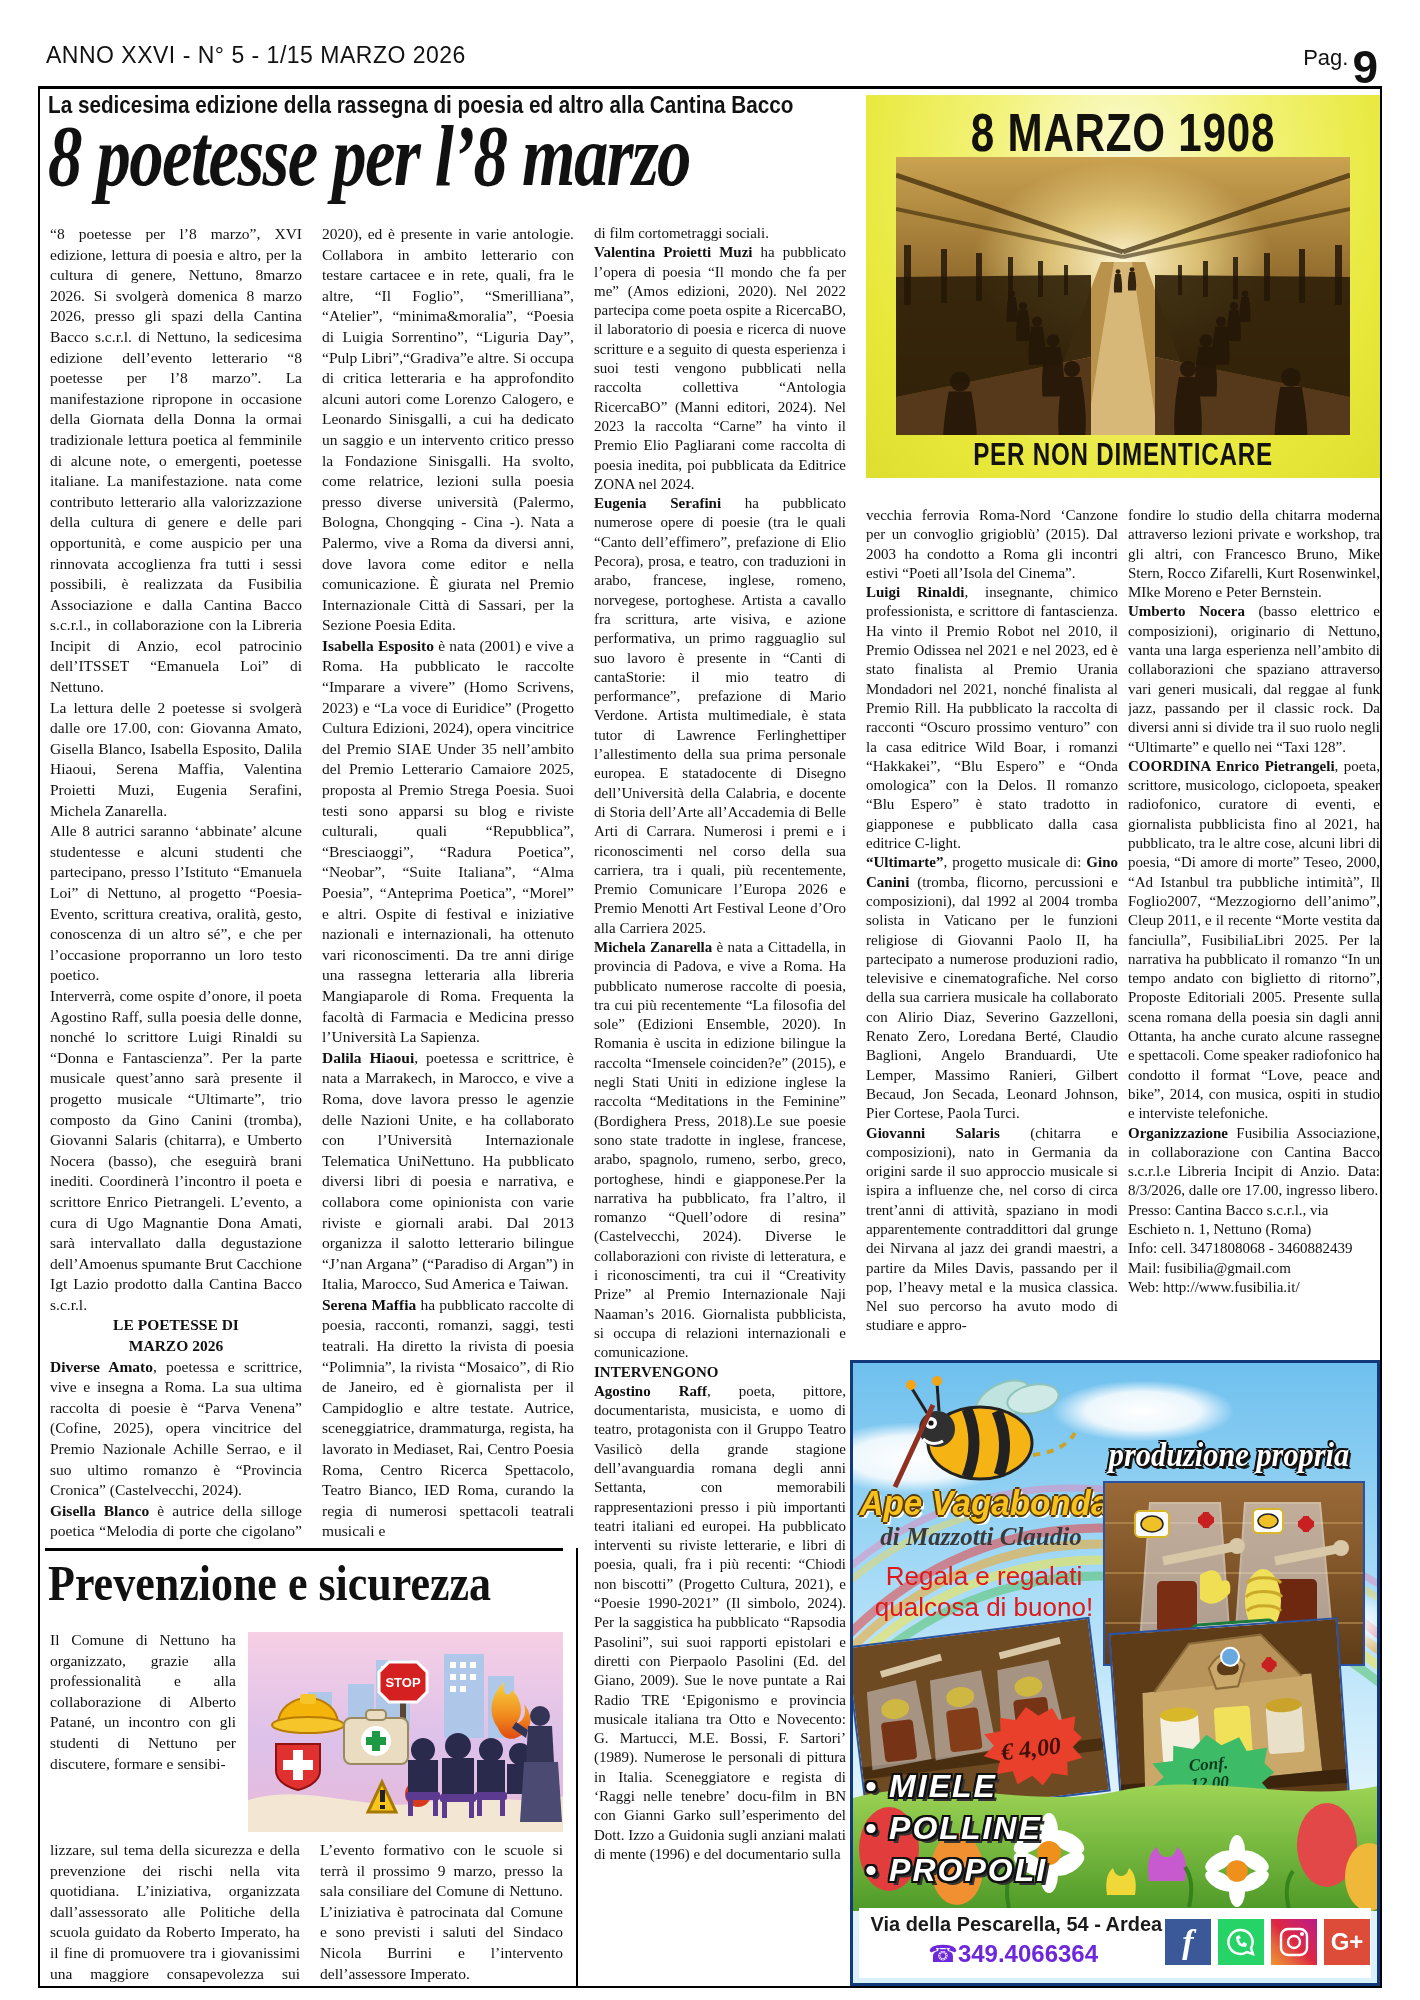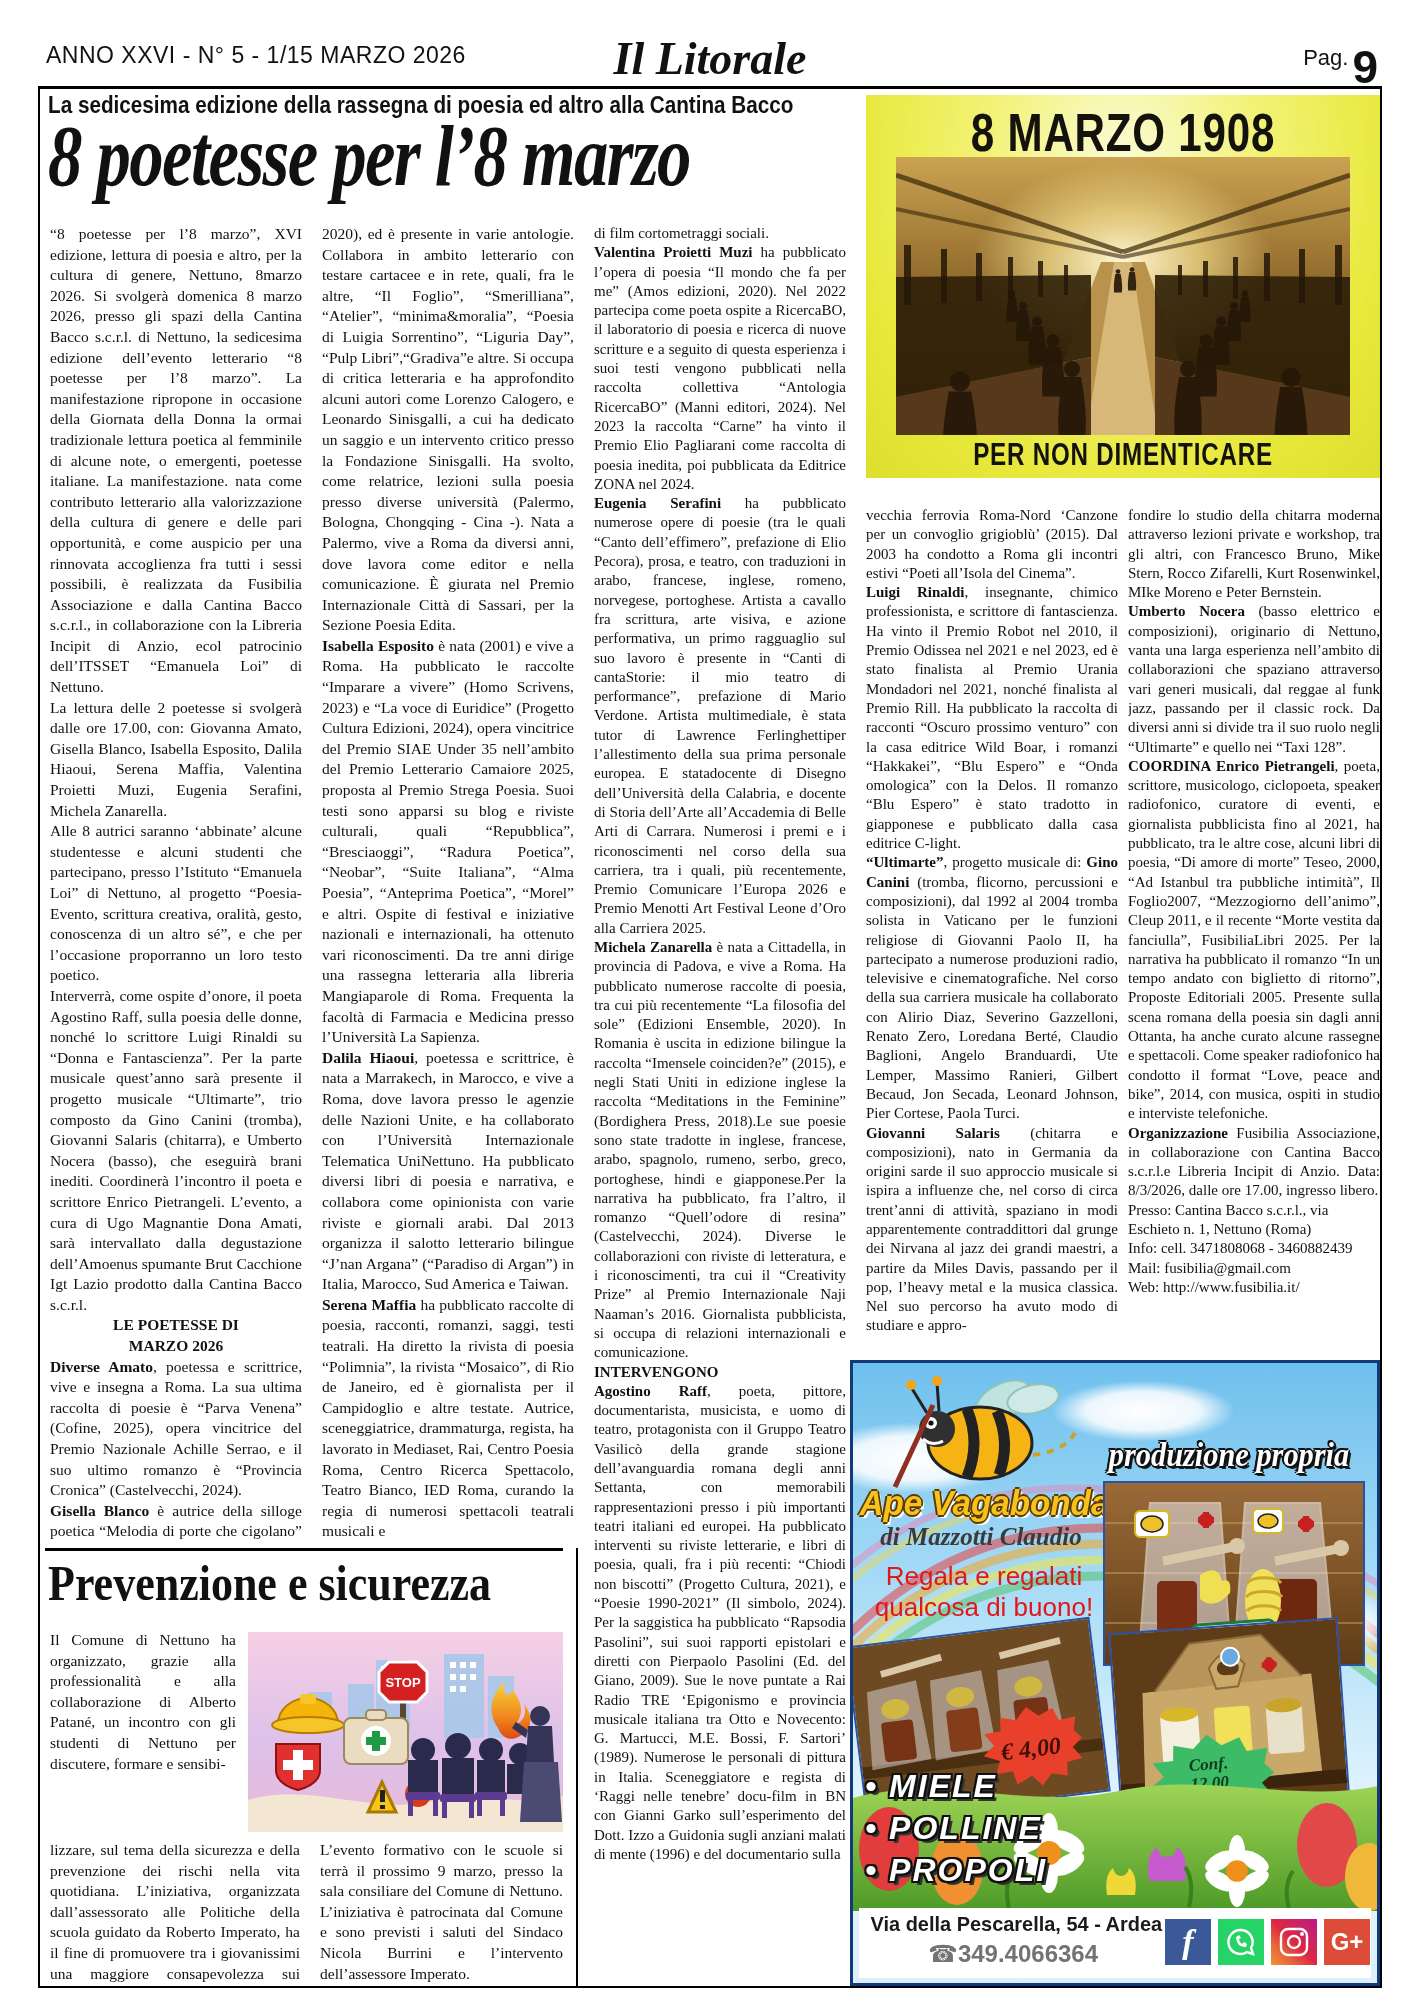--- a/index.html
+++ b/index.html
@@ -84,36 +84,35 @@
   .burst{position:absolute;display:flex;align-items:center;justify-content:center;text-align:center;
          font-weight:bold;font-style:italic;clip-path:polygon(50% 0%,61% 12%,75% 5%,80% 20%,96% 18%,93% 34%,100% 44%,90% 54%,98% 68%,83% 71%,82% 87%,67% 82%,57% 95%,48% 82%,33% 90%,30% 74%,14% 75%,19% 60%,4% 52%,15% 41%,7% 26%,23% 25%,24% 9%,39% 14%);}
   .burst-red{background:#e8402a;color:#401008;}
   .burst-green{background:#3dbb66;color:#0c3a1c;}
   .ad-products{left:12px;top:402px;width:300px;font-size:32px;line-height:42px;font-weight:bold;font-style:italic;
                color:#fff;font-family:"Liberation Sans","DejaVu Sans",sans-serif;white-space:pre-line;letter-spacing:2px;
                text-shadow:2px 0 #111,-2px 0 #111,0 2px #111,0 -2px #111,2px 2px #111,-2px -2px #111,2px -2px #111,-2px 2px #111,4px 4px 0 #333;}
   .ad-bar{left:6px;top:545px;width:512px;height:70px;background:#fff;}
   .ad-address{left:4px;top:4px;width:300px;text-align:center;font-size:21px;font-weight:bold;color:#1a1a1a;
               font-family:"Liberation Sans","DejaVu Sans",sans-serif;transform:scaleX(.95);transform-origin:center top;white-space:nowrap;}
-  .ad-phone{left:4px;top:32px;width:300px;text-align:center;font-size:24px;font-weight:bold;color:#737373;
+  .ad-phone{left:4px;top:32px;width:300px;text-align:center;font-size:24px;font-weight:bold;color:#6d28d9;
             font-family:"Liberation Sans","DejaVu Sans",sans-serif;}
   .soc{position:absolute;top:11px;width:46px;height:46px;display:flex;align-items:center;justify-content:center;
        color:#fff;font-family:"Liberation Sans","DejaVu Sans",sans-serif;font-weight:bold;}
   .soc-fb{left:306px;background:#3b5998;font-size:34px;}
   .soc-wa{left:359px;background:#25d366;}
   .soc-ig{left:412px;background:linear-gradient(45deg,#f09433 0%,#e6683c 25%,#dc2743 50%,#cc2366 75%,#bc1888 100%);}
   .soc-gp{left:465px;background:#dd4b39;font-size:24px;}
 </style>
 </head>
 <body>
 
 <div class="page">
 
   <div class="abs edition sans">ANNO XXVI - N° 5 - 1/15 MARZO 2026</div>
-  <div class="abs masthead">Il Litorale</div>
   <div class="abs pagbox">
     <span class="pag-label sans">Pag.</span>
     <span class="pag-num sans">9</span>
   </div>
   <div class="abs rule-top"></div>
   <div class="abs frame-l"></div>
   <div class="abs frame-r"></div>
   <div class="abs frame-b"></div>
 
   <div class="abs kicker">La sedicesima edizione della rassegna di poesia ed altro alla Cantina Bacco</div>

